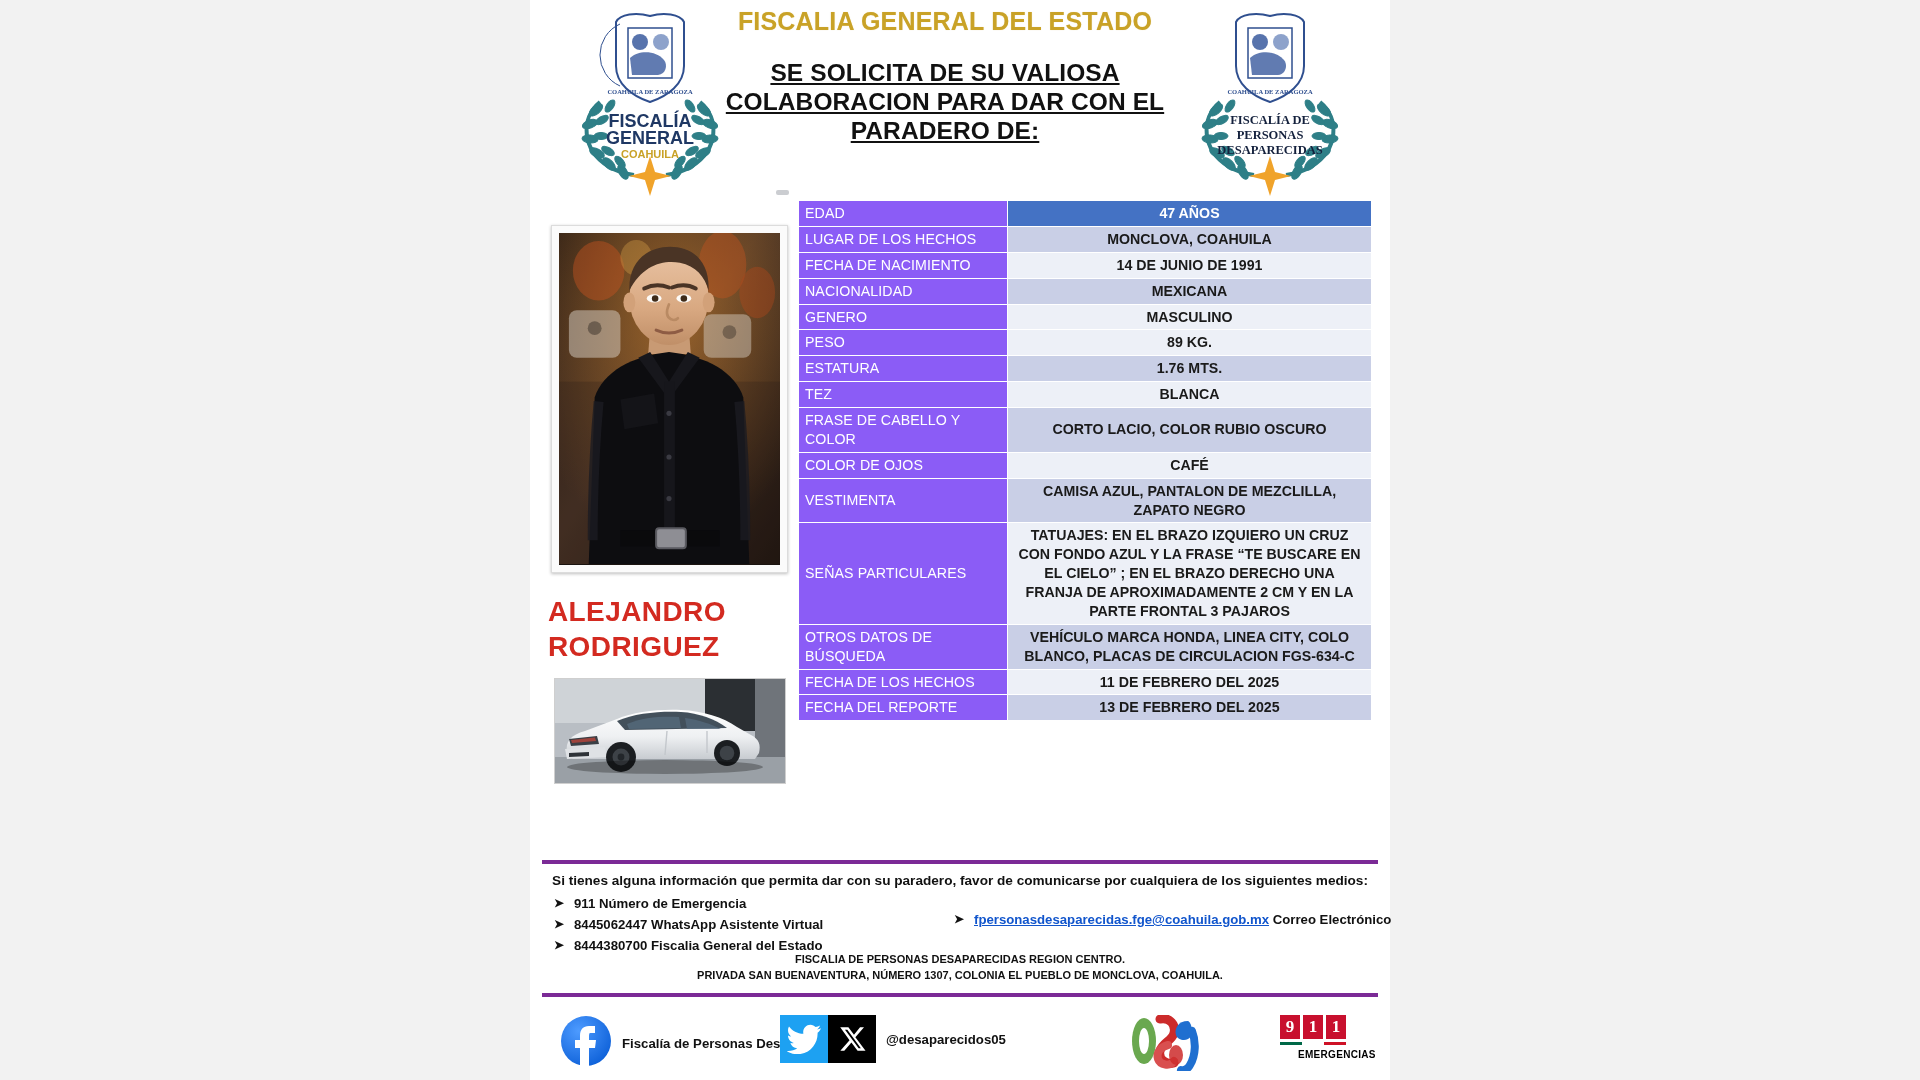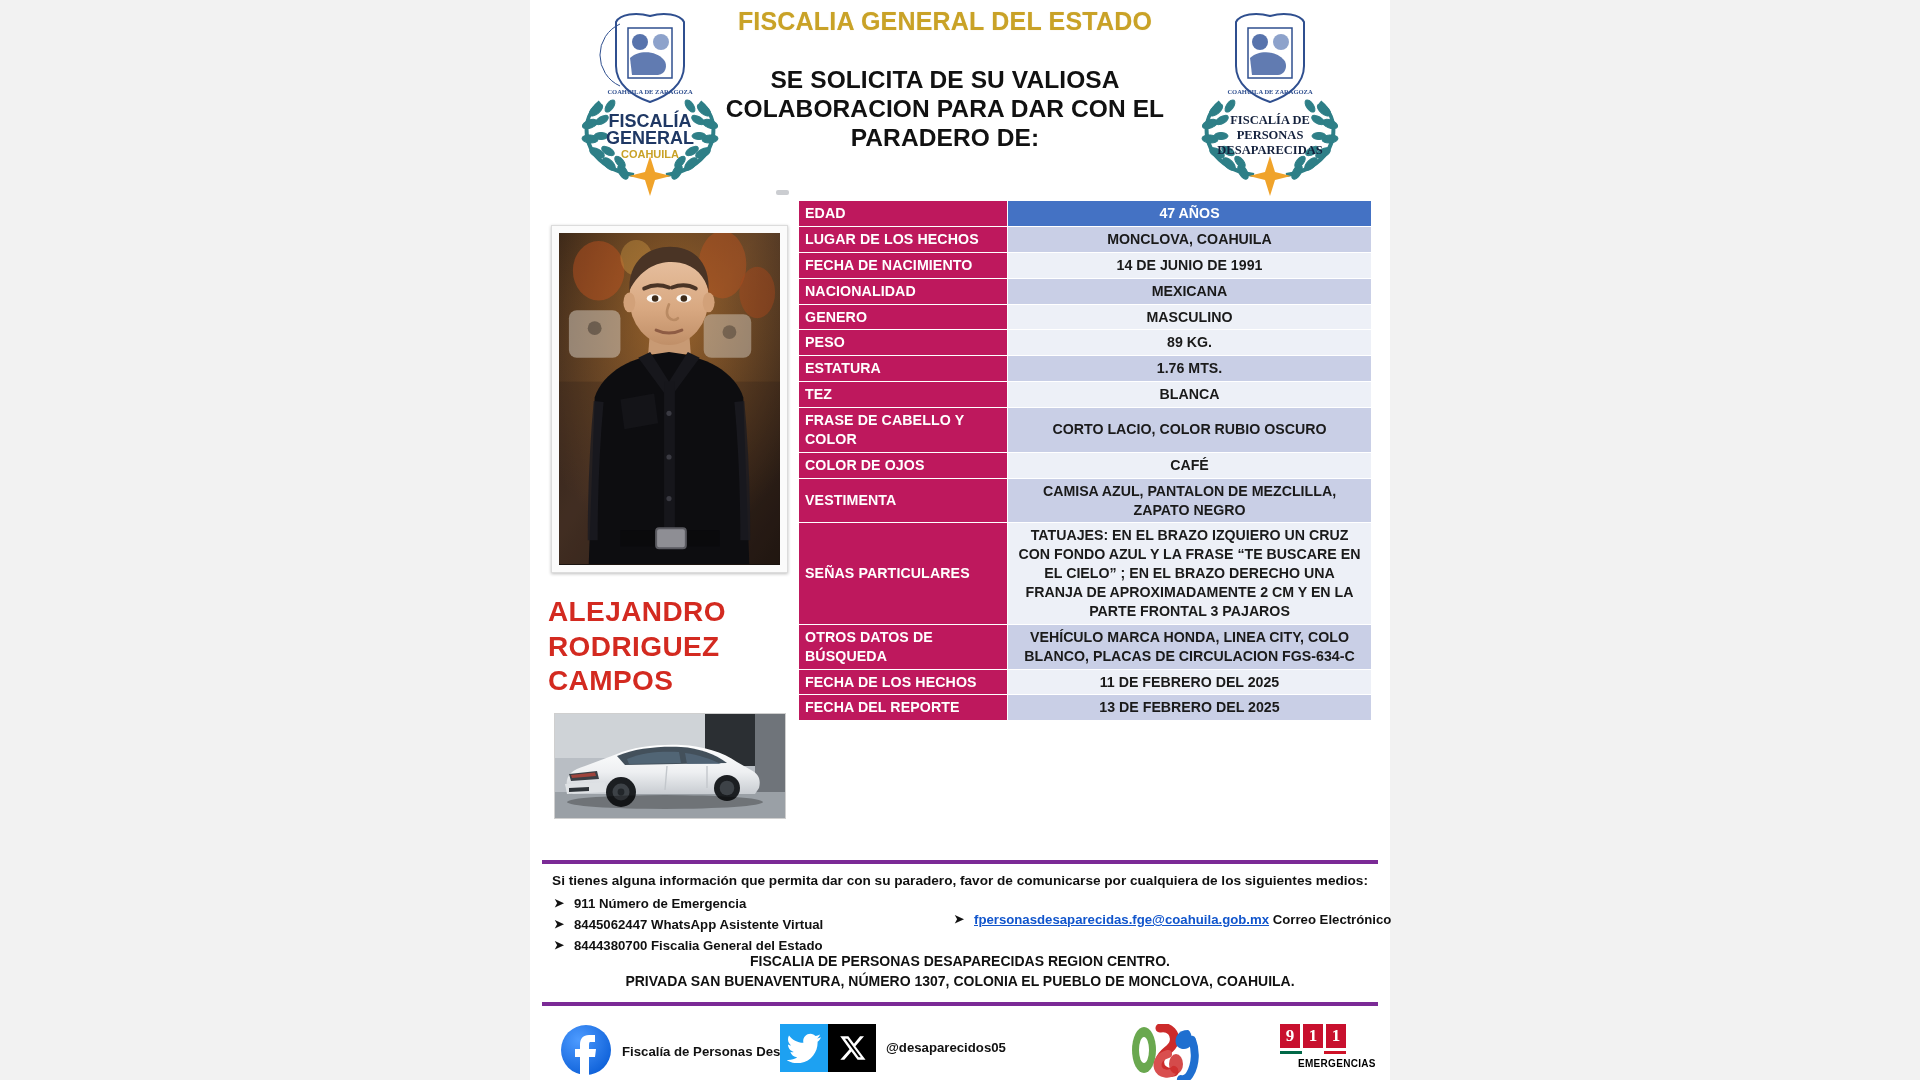--- a/index.html
+++ b/index.html
@@ -49,22 +49,23 @@
     font-weight: bold;
     line-height: 1.10;
     letter-spacing: .2px;
     text-shadow: 0 0 1px rgba(201,162,39,.35);
   }
   .title-black {
     color: #111111;
     font-size: 24.5px;
     font-weight: bold;
     line-height: 1.20;
-    margin-top: 29px;
+    margin-top: 22px;
     letter-spacing: .1px;
+    text-decoration: underline;
   }
   .header-speck {
     position: absolute;
     left: 246px;
     top: 190px;
     width: 13px;
     height: 5px;
     background: #b9bcc2;
     border-radius: 2px;
     opacity: .75;
@@ -128,23 +129,23 @@
   }
   .table td {
     vertical-align: middle;
     padding: 3px 6px;
     font-size: 14.2px;
     line-height: 1.33;
     border: 1px solid #ffffff;
   }
   .lbl {
     width: 196px;
-    background: #be185d;
+    background: #8b5cf6;
     color: #ffffff;
-    font-weight: bold;
+    font-weight: normal;
     text-align: left;
     letter-spacing: .1px;
   }
   .val {
     color: #1a1a1a;
     text-align: center;
     font-weight: bold;
     font-size: 14.5px;
   }
   .val-hl { background: #4472c4; color:#ffffff; }
@@ -200,21 +201,21 @@
     position: absolute;
     left: 0; top: 0;
     font-size: 12px;
   }
   .email-link {
     color: #1155cc;
     text-decoration: underline;
   }
   .addr {
     text-align: center;
-    font-size: 14px;
+    font-size: 11px;
     font-weight: bold;
     line-height: 1.42;
     margin-top: -6px;
     padding-bottom: 6px;
   }
 
   
   .social {
     position: relative;
     height: 80px;
@@ -449,21 +450,20 @@
 
             <path d="M40,170 C36,214 34,266 34,310" stroke="#1c1c22" stroke-width="10" fill="none" opacity=".8"></path>
             <path d="M182,170 C186,214 188,266 188,310" stroke="#1c1c22" stroke-width="10" fill="none" opacity=".8"></path>
           </svg>
         </div>
       </div>
 
       <div class="name-block">
         <div>ALEJANDRO</div>
         <div>RODRIGUEZ</div>
-        <div>CAMPOS</div>
       </div>
 
       <div class="car-frame">
         <svg viewBox="0 0 230 104" preserveAspectRatio="xMidYMid slice" xmlns="http://www.w3.org/2000/svg">
           <defs>
             <linearGradient id="body" x1="0" y1="0" x2="0" y2="1">
               <stop offset="0%" stop-color="#ffffff"></stop>
               <stop offset="55%" stop-color="#eef0f2"></stop>
               <stop offset="100%" stop-color="#c8ccd1"></stop>
             </linearGradient>

